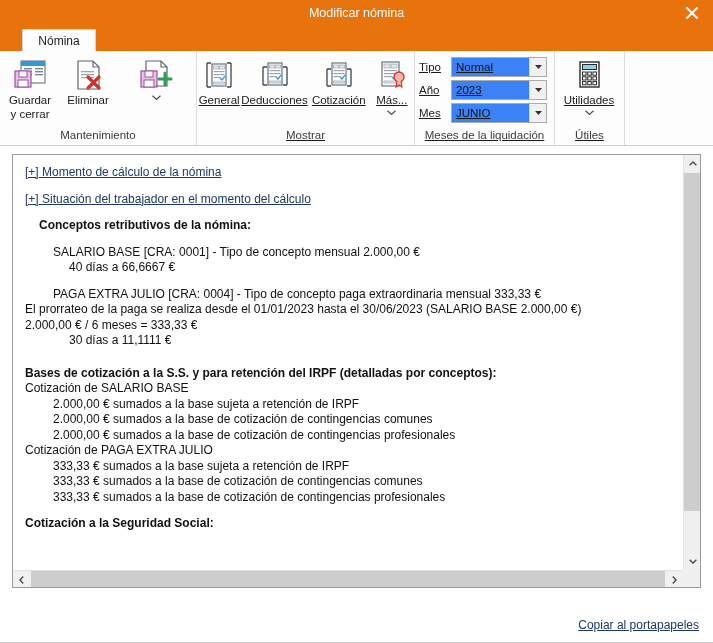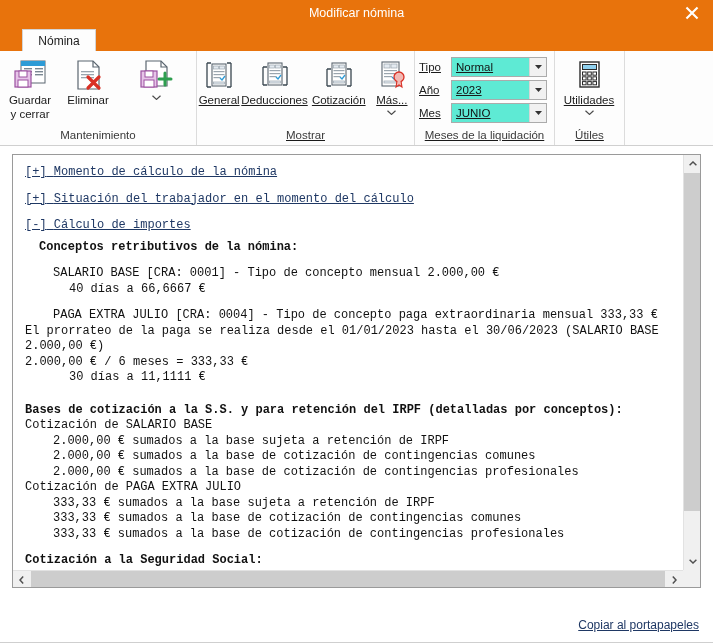--- a/index.html
+++ b/index.html
@@ -148,21 +148,21 @@
   }
   .combo-lbl {
     width: 32px;
     font-size: 11.5px;
     color: #222;
   }
   .combo {
     width: 96px;
     height: 20px;
     border: 1px solid #ABABAB;
-    background: #5eead4;
+    background: #3b82f6;
     box-sizing: border-box;
     display: flex;
     align-items: stretch;
     cursor: pointer;
   }
   .combo .val {
     flex: 1 1 auto;
     display: flex;
     align-items: center;
     padding-left: 4px;
@@ -203,21 +203,20 @@
     background: #ffffff;
     overflow: hidden;
   }
   .panel-inner {
     position: absolute;
     left: 0; top: 0;
     right: 17px; bottom: 17px;
     overflow: hidden;
     padding: 10px 6px 0 12px;
     box-sizing: border-box;
-    font-family: Liberation Mono, monospace;
   }
   .doc {
     font-size: 12px;
     line-height: 15.5px;
     color: #111;
   }
   .seclink {
     color: #1f3864;
     text-decoration: underline;
     cursor: pointer;
@@ -546,23 +545,20 @@
 
           <div class="secline">
             <span class="seclink"><span>[+]</span> <span>Momento de cálculo de la nómina</span></span>
           </div>
 
           <div class="secline">
             <span class="seclink"><span>[+]</span> <span>Situación del trabajador en el momento del cálculo</span></span>
           </div>
 
 
-          <div class="secline tight">
-            <span class="seclink"><span>[-]</span> <span>Cálculo de importes</span></span>
-          </div>
 
           <div class="i1 bold">Conceptos retributivos de la nómina:</div>
           <div class="gap"></div>
           <div class="i2">SALARIO BASE [CRA: 0001] - Tipo de concepto mensual 2.000,00 €</div>
           <div class="i3">40 días a 66,6667 €</div>
           <div class="gap"></div>
           <div class="i2">PAGA EXTRA JULIO [CRA: 0004] - Tipo de concepto paga extraordinaria mensual 333,33 €</div>
           <div>El prorrateo de la paga se realiza desde el 01/01/2023 hasta el 30/06/2023 (SALARIO BASE 2.000,00 €)</div>
           <div>2.000,00 € / 6 meses = 333,33 €</div>
           <div class="i3">30 días a 11,1111 €</div>

